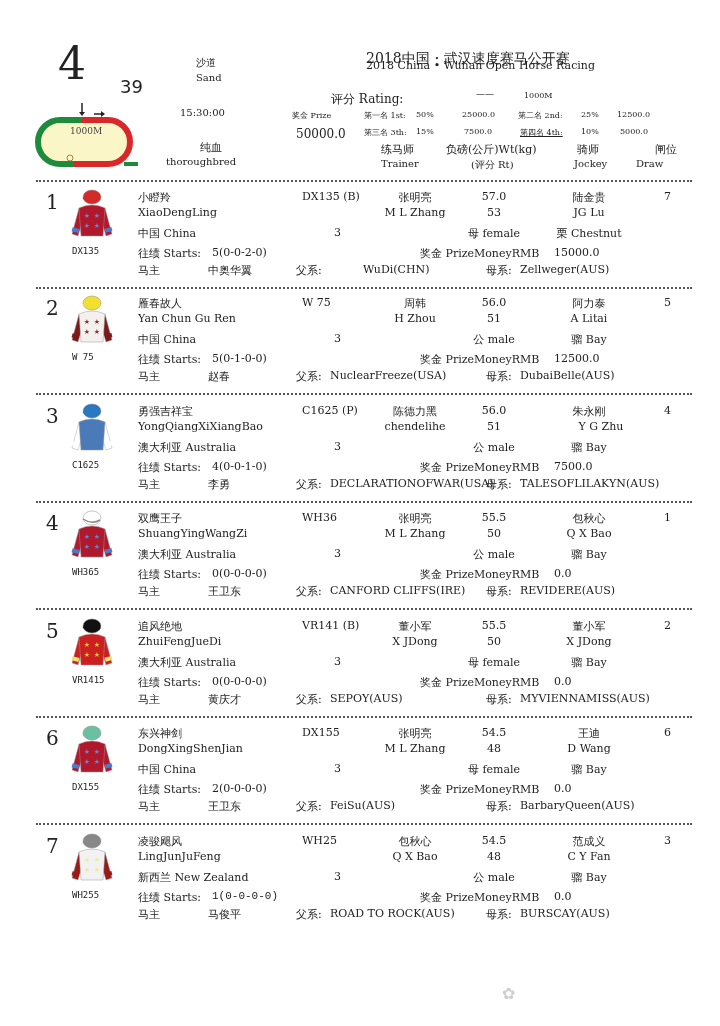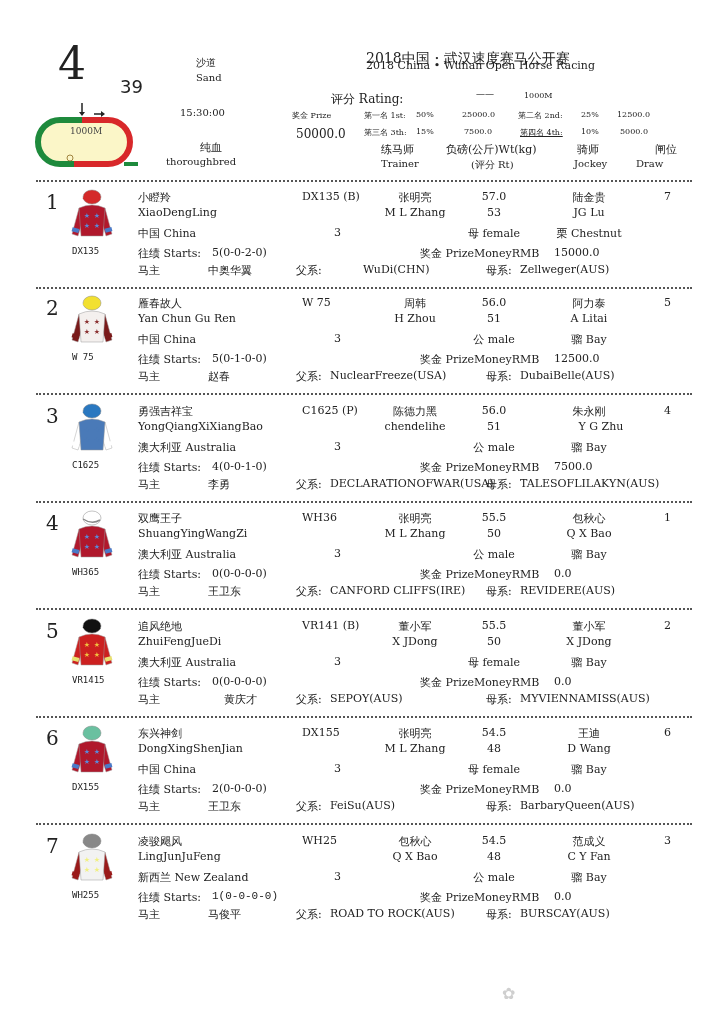--- a/index.html
+++ b/index.html
@@ -304,21 +304,21 @@
       </g>
     </svg>
     <div class="code">VR1415</div>
 
     <div class="c s12" style="left:138px;top:6px;">追风绝地</div>
     <div class="c" style="left:138px;top:22px;">ZhuiFengJueDi</div>
     <div class="c" style="left:138px;top:42px;">澳大利亚 Australia</div>
     <div class="c" style="left:138px;top:62px;">往绩 Starts:</div>
     <div class="c" style="left:212px;top:62px;">0(0-0-0-0)</div>
     <div class="c" style="left:138px;top:79px;">马主</div>
-    <div class="c" style="left:224px;top:79px;">黄庆才</div>
+    <div class="c" style="left:208px;top:79px;">黄庆才</div>
 
     <div class="c" style="left:302px;top:6px;">VR141 (B)</div>
     <div class="c" style="left:334px;top:42px;">3</div>
 
     <div class="c center" style="left:415px;top:6px;">董小军</div>
     <div class="c center" style="left:415px;top:22px;">X JDong</div>
 
     <div class="c center" style="left:494px;top:6px;">55.5</div>
     <div class="c center" style="left:494px;top:22px;">50</div>
     <div class="c center" style="left:494px;top:42px;">母 female</div>

